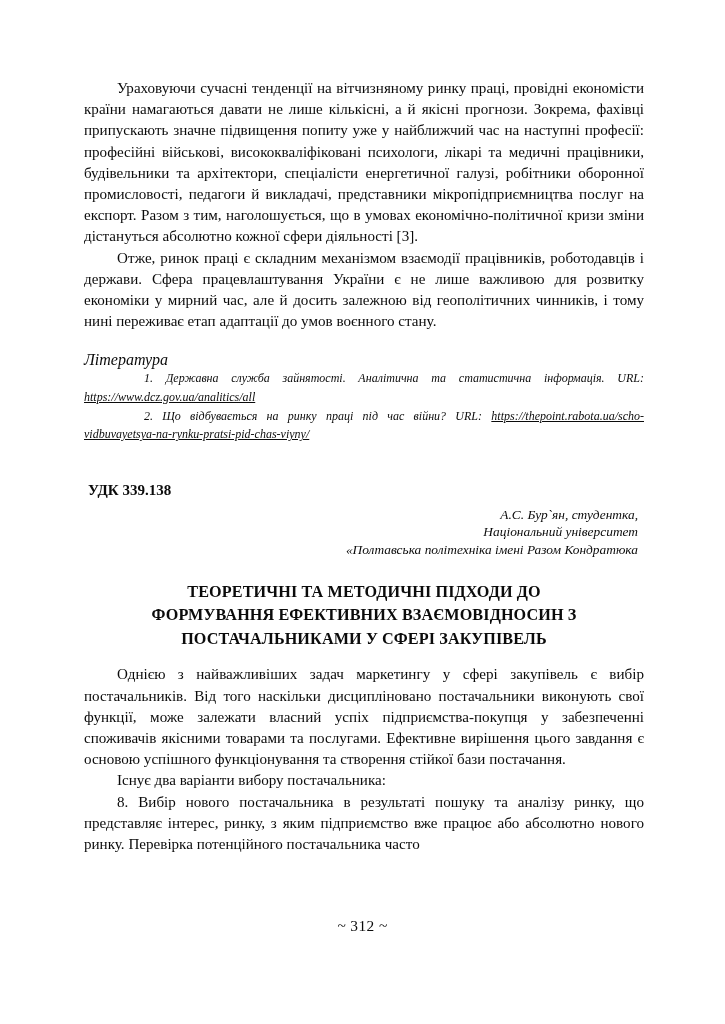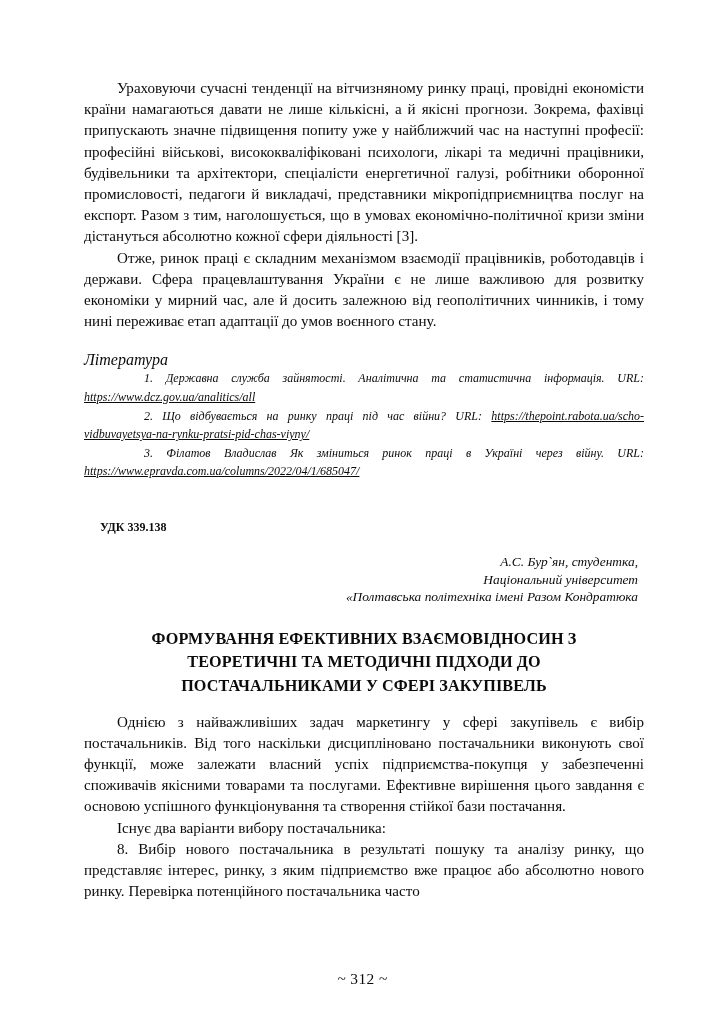--- a/index.html
+++ b/index.html
@@ -56,23 +56,23 @@
   .ref-num {
     display: inline-block;
     min-width: 10px;
   }
   .url-link {
     text-decoration: underline;
     font-style: italic;
     color: #0b0b0b;
   }
   .udc {
-    margin: 16px;
+    margin: 4px;
     margin-top: 36px;
-    font-size: 12px;
+    font-size: 15px;
     line-height: 20px;
     font-weight: bold;
     text-align: left;
   }
   .byline {
     margin: 6px;
     margin-top: 6px;
     text-align: right;
     font-size: 13.4px;
     line-height: 17.6px;
@@ -91,21 +91,21 @@
     text-align: center;
     letter-spacing: 0.1px;
   }
   h1.article-title .tline {
     display: block;
   }
   .page-number {
     position: absolute;
     left: 0;
     right: 0;
-    top: 969px;
+    top: 916px;
     text-align: center;
     font-size: 15.4px;
     line-height: 20px;
     letter-spacing: 0.4px;
   }
 </style>
 </head>
 <body>
 
 <div class="page">
@@ -123,37 +123,32 @@
       <span>Державна служба зайнятості. Аналітична та статистична інформація. URL:</span>
       <span class="url-link">https://www.dcz.gov.ua/analitics/all</span>
     </p>
 
     <p class="ref-item">
       <span class="ref-num">2.</span>
       <span>Що відбувається на ринку праці під час війни? URL:</span>
       <span class="url-link">https://thepoint.rabota.ua/scho-vidbuvayetsya-na-rynku-pratsi-pid-chas-viyny/</span>
     </p>
 
-    <p class="ref-item">
-      <span class="ref-num">3.</span>
-      <span>Філатов Владислав Як зміниться ринок праці в Україні через війну. URL:</span>
-      <span class="url-link">https://www.epravda.com.ua/columns/2022/04/1/685047/</span>
-    </p>
 
     <p class="udc">УДК 339.138</p>
 
     <div class="byline">
       <span class="line">А.С. Бур`ян, студентка,</span>
       <span class="line">Національний університет</span>
       <span class="line">«Полтавська політехніка імені Разом Кондратюка</span>
     </div>
 
     <h1 class="article-title">
+      <span class="tline">ТЕОРЕТИЧНІ ТА МЕТОДИЧНІ ПІДХОДИ ДО</span>
       <span class="tline">ФОРМУВАННЯ ЕФЕКТИВНИХ ВЗАЄМОВІДНОСИН З</span>
-      <span class="tline">ТЕОРЕТИЧНІ ТА МЕТОДИЧНІ ПІДХОДИ ДО</span>
       <span class="tline">ПОСТАЧАЛЬНИКАМИ У СФЕРІ ЗАКУПІВЕЛЬ</span>
     </h1>
 
     <p class="body-par">Однією з найважливіших задач маркетингу у сфері закупівель є вибір постачальників. Від того наскільки дисципліновано постачальники виконують свої функції, може залежати власний успіх підприємства-покупця у забезпеченні споживачів якісними товарами та послугами. Ефективне вирішення цього завдання є основою успішного функціонування та створення стійкої бази постачання.</p>
 
     <p class="body-par">Існує два варіанти вибору постачальника:</p>
 
 
     <p class="body-par">8. Вибір нового постачальника в результаті пошуку та аналізу ринку, що представляє інтерес, ринку, з яким підприємство вже працює або абсолютно нового ринку. Перевірка потенційного постачальника часто</p>
 

